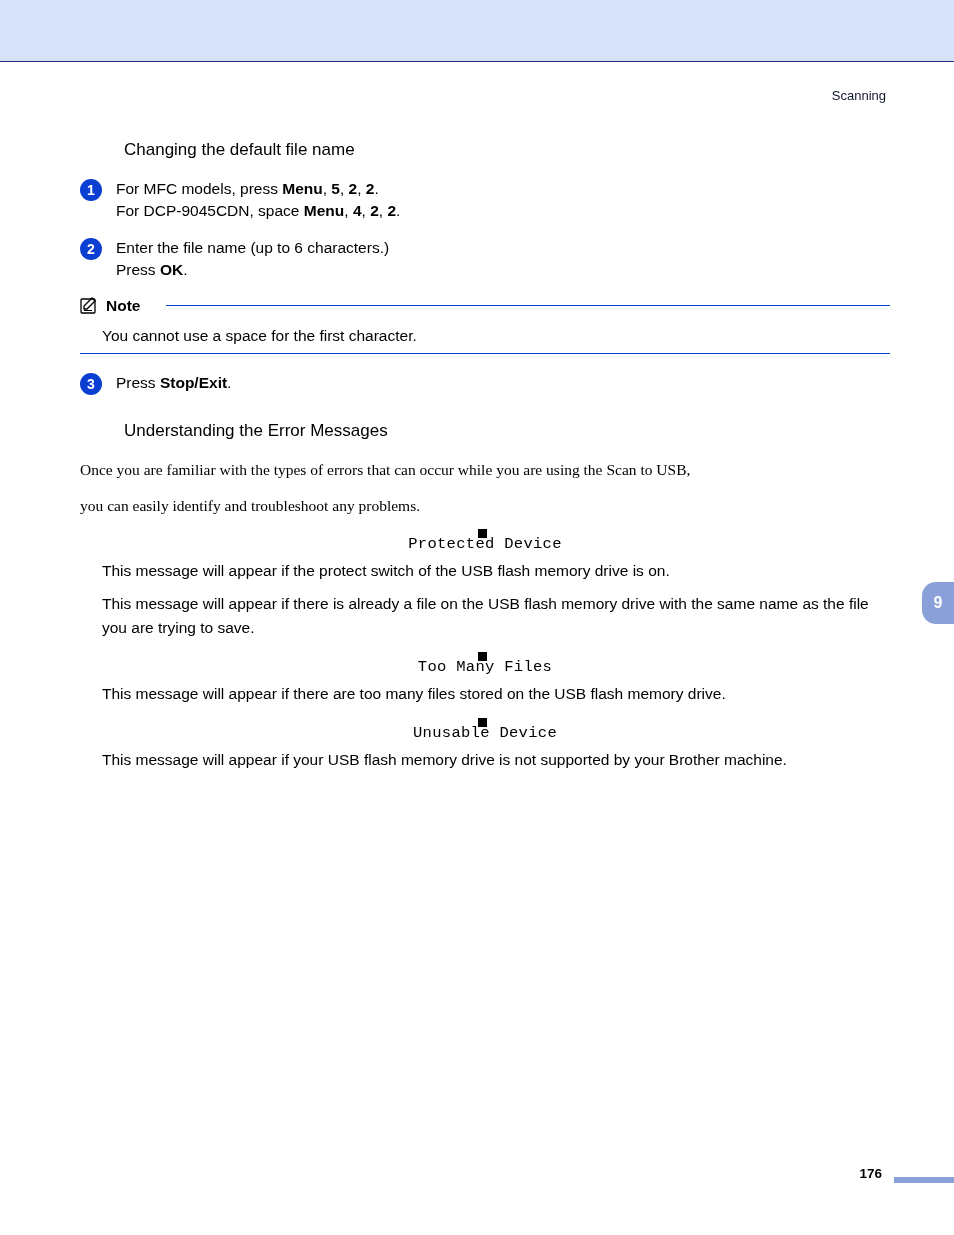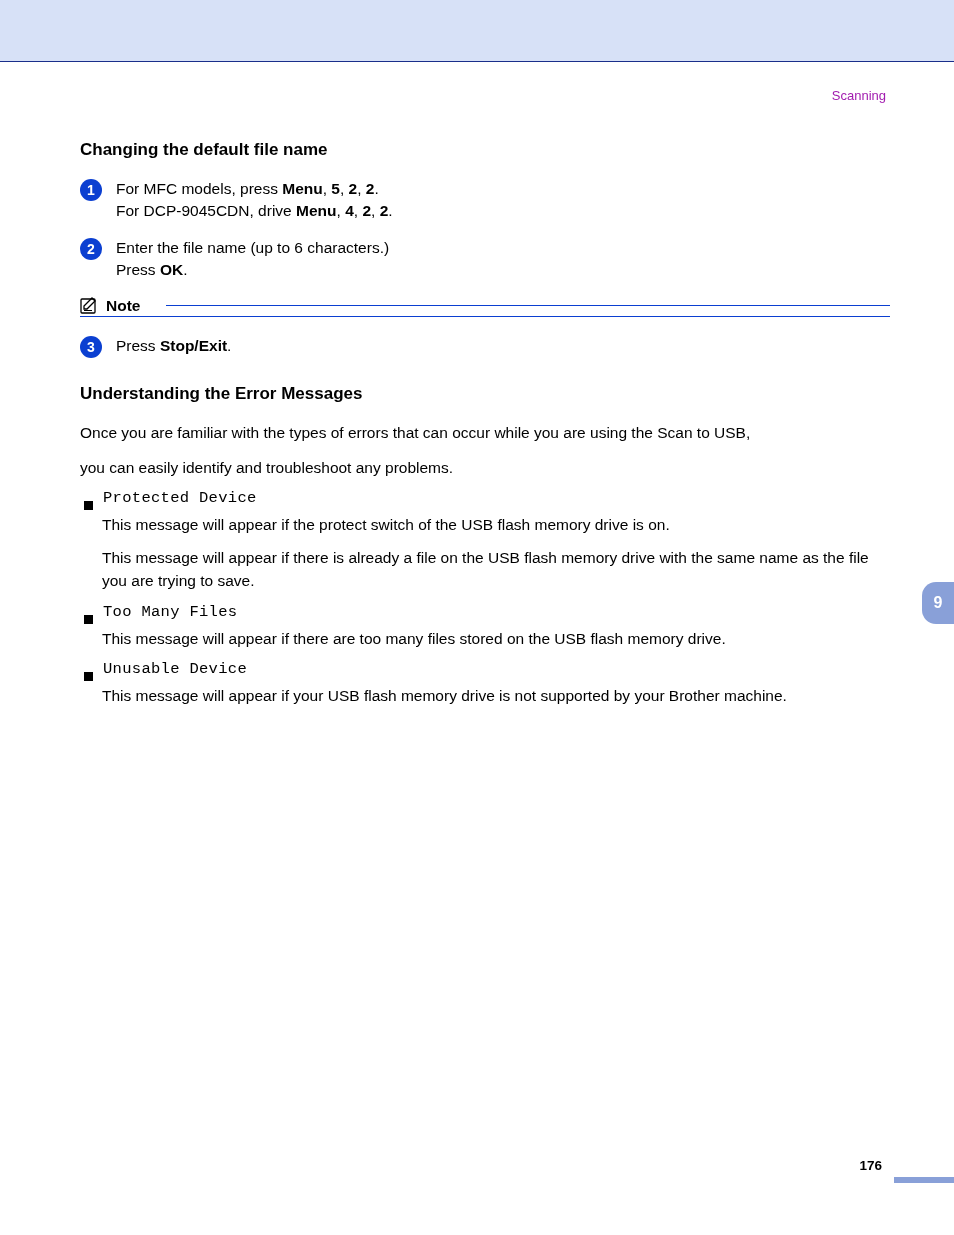--- a/index.html
+++ b/index.html
@@ -1,62 +1,62 @@
 <!DOCTYPE html>
 <html><head>
 <meta charset="utf-8">
 <style>
   * { box-sizing: border-box; margin: 0; padding: 0; }
   html, body { width: 954px; height: 1235px; background: #ffffff; font-family: Arial, Helvetica, sans-serif; color: #000; }
   .page { position: relative; width: 954px; height: 1235px; }
   .top-banner { position: absolute; top: 0; left: 0; width: 954px; height: 62px; background: #d7e1f7; border-bottom: 1px solid #1a2e8a; }
-  .header-label { position: absolute; top: 88px; right: 68px; font-size: 13px; color: #a21caf; }
+  .header-label { position: absolute; top: 88px; right: 68px; font-size: 13px; color: #0f172a; }
   .content { position: absolute; top: 140px; left: 80px; width: 810px; }
-  h2.section { font-size: 17px; font-weight: bold; margin-bottom: 18px; }
+  h2.section { font-size: 17px; font-weight: normal; margin-bottom: 18px; margin-left: 44px; }
   .step-row { display: flex; align-items: flex-start; margin-bottom: 14px; }
   .num-badge { flex: 0 0 auto; width: 22px; height: 22px; border-radius: 50%; background: #0b3fd1; color: #fff; font-size: 14px; font-weight: bold; display: flex; align-items: center; justify-content: center; margin-right: 14px; margin-top: 1px; }
   .step-text { flex: 1; font-size: 15.5px; line-height: 1.45; }
   .step-text .b { font-weight: bold; margin-top: 32px; }
   .note-block { margin: 10px 0 18px 0; }
   .note-head { display: flex; align-items: center; }
   .note-icon { width: 20px; height: 20px; margin-right: 6px; display: flex; align-items: center; justify-content: center; }
   .note-title { font-size: 15.5px; font-weight: bold; margin-right: 26px; }
   .note-line { flex: 1; height: 1px; background: #0b3fd1; }
   .note-body { font-size: 15.5px; line-height: 1.5; margin: 8px 0 6px 22px; }
   .note-bottom { height: 1px; background: #0b3fd1; width: 100%; }
-  .para { font-size: 15.5px; line-height: 1.9; margin-bottom: 6px; }
+  .para { font-size: 15.5px; line-height: 1.9; margin-bottom: 6px; font-family: Liberation Serif, serif; }
   .err-list { margin-top: 6px; }
   .err-item { margin-bottom: 10px; }
-  .err-head { display: flex; align-items: flex-end; margin-bottom: 6px; }
+  .err-head { display: flex; align-items: center; margin-bottom: 6px; flex-direction: column; }
   .sq-bullet { width: 9px; height: 9px; background: #000; margin-right: 10px; margin-left: 4px; flex: 0 0 auto; position: relative; top: 3px; }
   .err-name { font-family: "Courier New", monospace; font-size: 15.5px; letter-spacing: 0.3px; }
   .err-desc { font-size: 15.5px; line-height: 1.5; margin-left: 22px; margin-bottom: 10px; }
   .side-tab { position: absolute; right: 0; top: 582px; width: 32px; height: 42px; background: #89a0d8; border-top-left-radius: 14px; border-bottom-left-radius: 14px; color: #fff; font-size: 16px; font-weight: bold; display: flex; align-items: center; justify-content: center; }
-  .page-num { position: absolute; bottom: 62px; right: 72px; font-size: 13.5px; font-weight: bold; }
+  .page-num { position: absolute; bottom: 54px; right: 72px; font-size: 13.5px; font-weight: bold; }
   .footer-bar { position: absolute; bottom: 52px; right: 0; width: 60px; height: 6px; background: #89a0d8; }
 </style>
 </head>
 <body>
 
 <div class="page">
   <div class="top-banner"></div>
   <div class="header-label">Scanning</div>
 
   <div class="content">
 
     <h2 class="section">Changing the default file name</h2>
 
     <div class="step-row">
       <div class="num-badge">1</div>
       <div class="step-text">
         <div>
           <span>For MFC models, press </span><span class="b">Menu</span><span>, </span><span class="b">5</span><span>, </span><span class="b">2</span><span>, </span><span class="b">2</span><span>.</span>
         </div>
         <div>
-          <span>For DCP-9045CDN, drive </span><span class="b">Menu</span><span>, </span><span class="b">4</span><span>, </span><span class="b">2</span><span>, </span><span class="b">2</span><span>.</span>
+          <span>For DCP-9045CDN, space </span><span class="b">Menu</span><span>, </span><span class="b">4</span><span>, </span><span class="b">2</span><span>, </span><span class="b">2</span><span>.</span>
         </div>
       </div>
     </div>
 
     <div class="step-row">
       <div class="num-badge">2</div>
       <div class="step-text">
         <div>Enter the file name (up to 6 characters.)</div>
         <div>
           <span>Press </span><span class="b">OK</span><span>.</span>
@@ -69,20 +69,21 @@
         <span class="note-icon">
           <svg viewBox="0 0 20 20" width="20" height="20">
             <rect x="1" y="3" width="14" height="14" rx="1" fill="none" stroke="#000" stroke-width="1.3"></rect>
             <path d="M4 13 L4 10 L12 2 L15 5 L7 13 Z" fill="none" stroke="#000" stroke-width="1.3"></path>
             <line x1="4" y1="14.5" x2="12" y2="14.5" stroke="#000" stroke-width="1"></line>
           </svg>
         </span>
         <span class="note-title">Note</span>
         <span class="note-line"></span>
       </div>
+      <div class="note-body">You cannot use a space for the first character.</div>
       <div class="note-bottom"></div>
     </div>
 
     <div class="step-row" style="margin-bottom:26px;">
       <div class="num-badge">3</div>
       <div class="step-text">
         <span>Press </span><span class="b">Stop/Exit</span><span>.</span>
       </div>
     </div>
 

